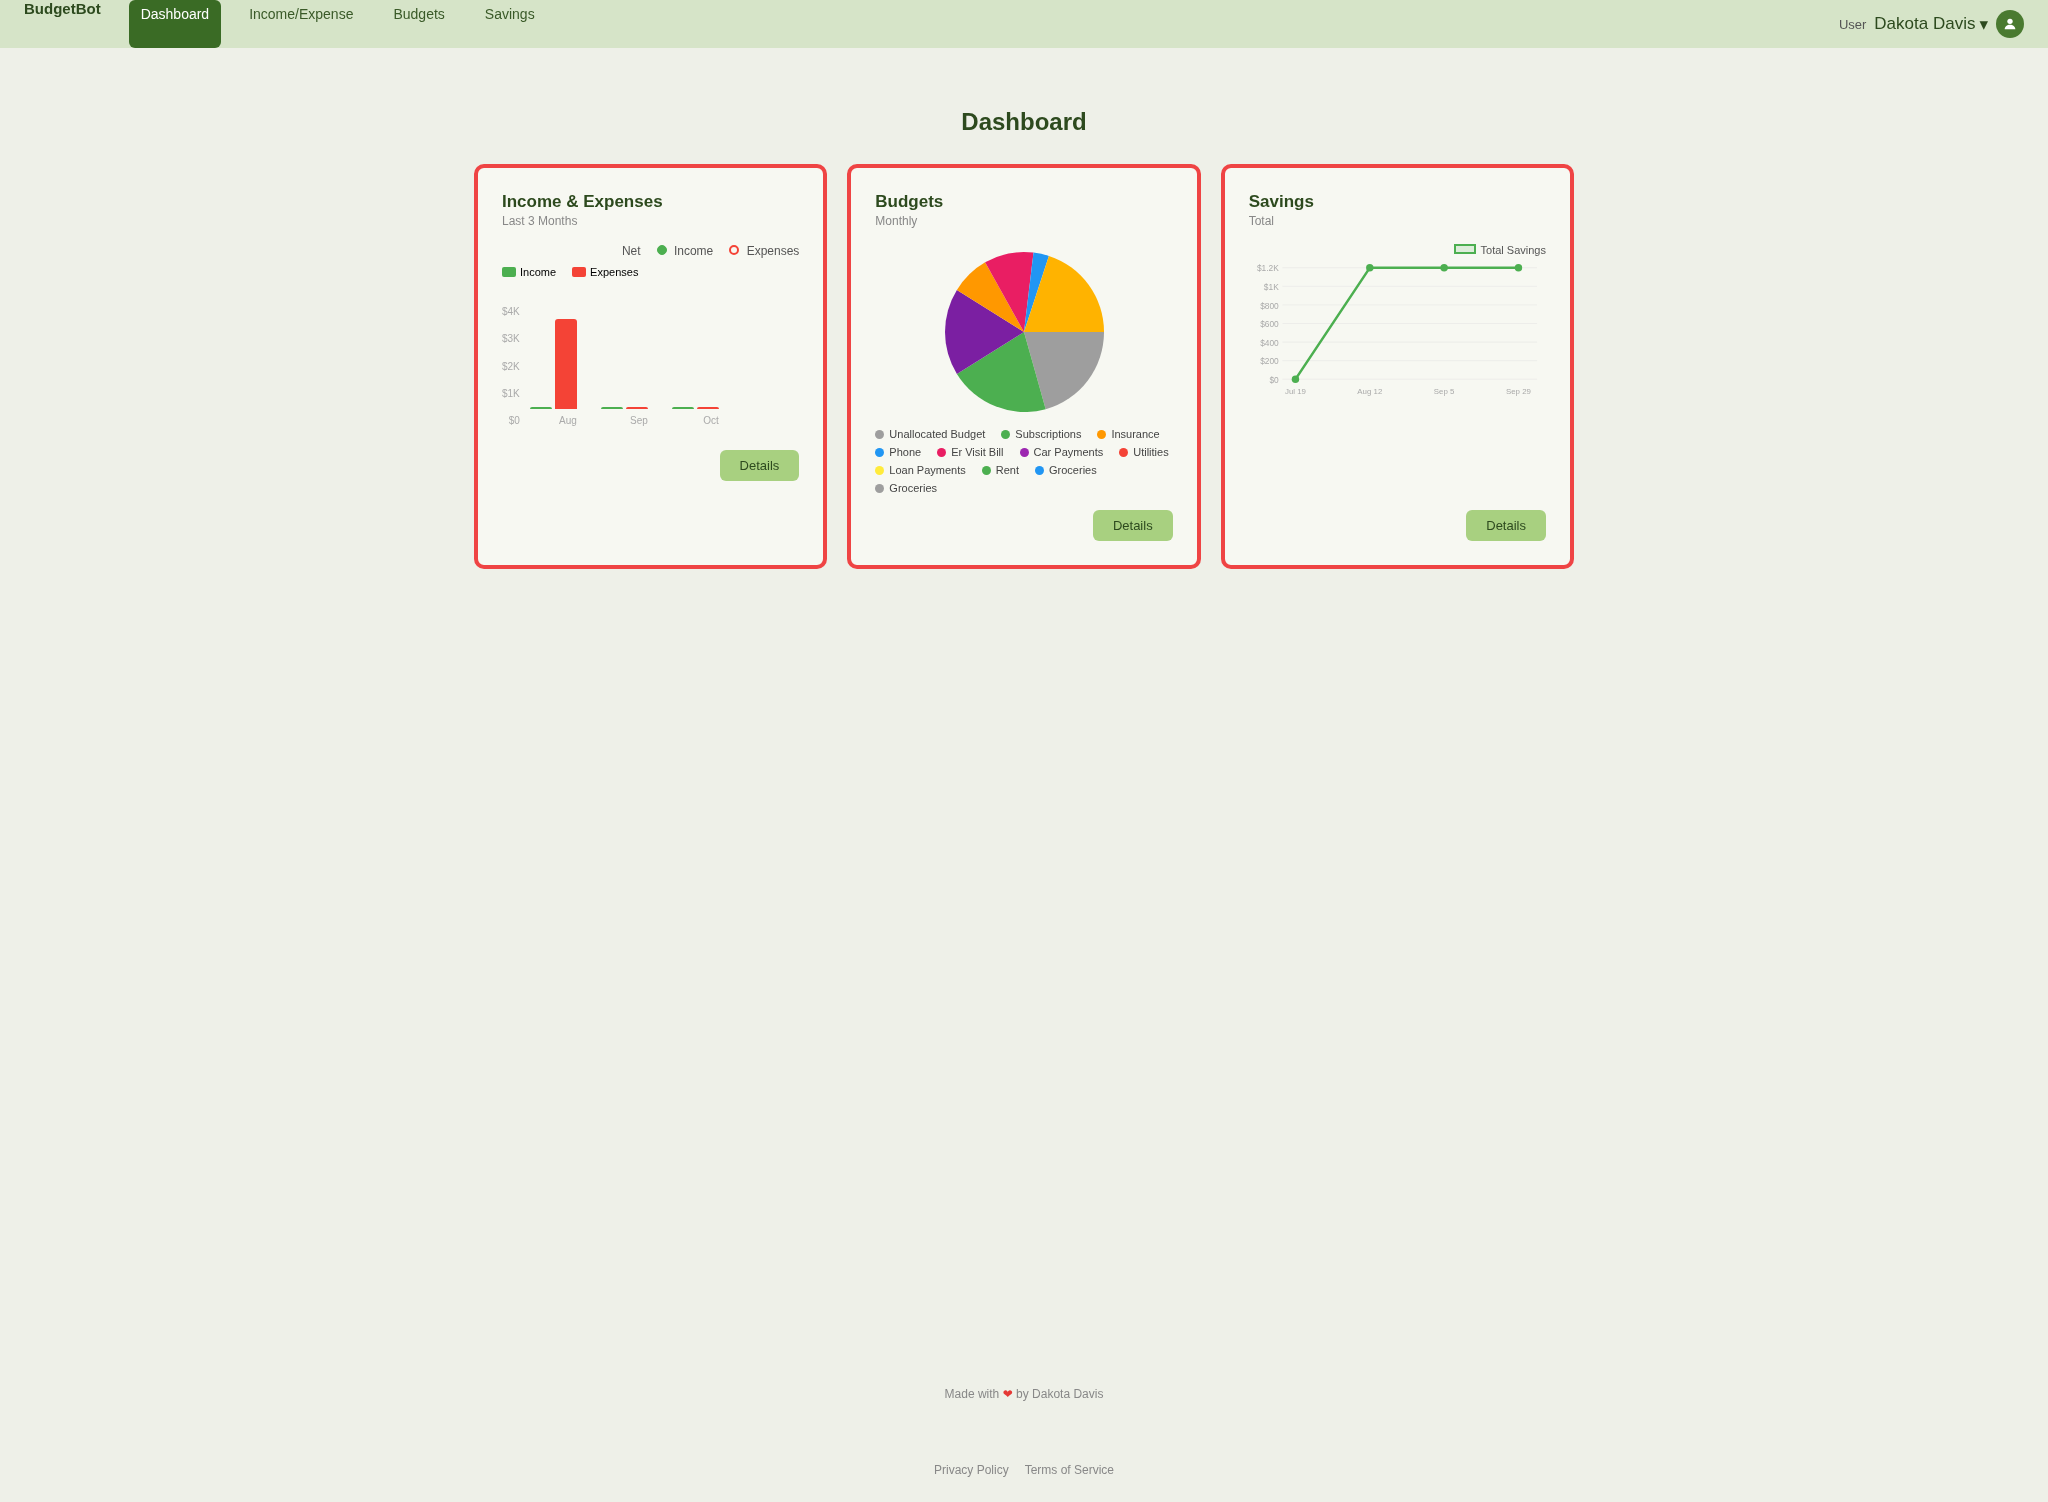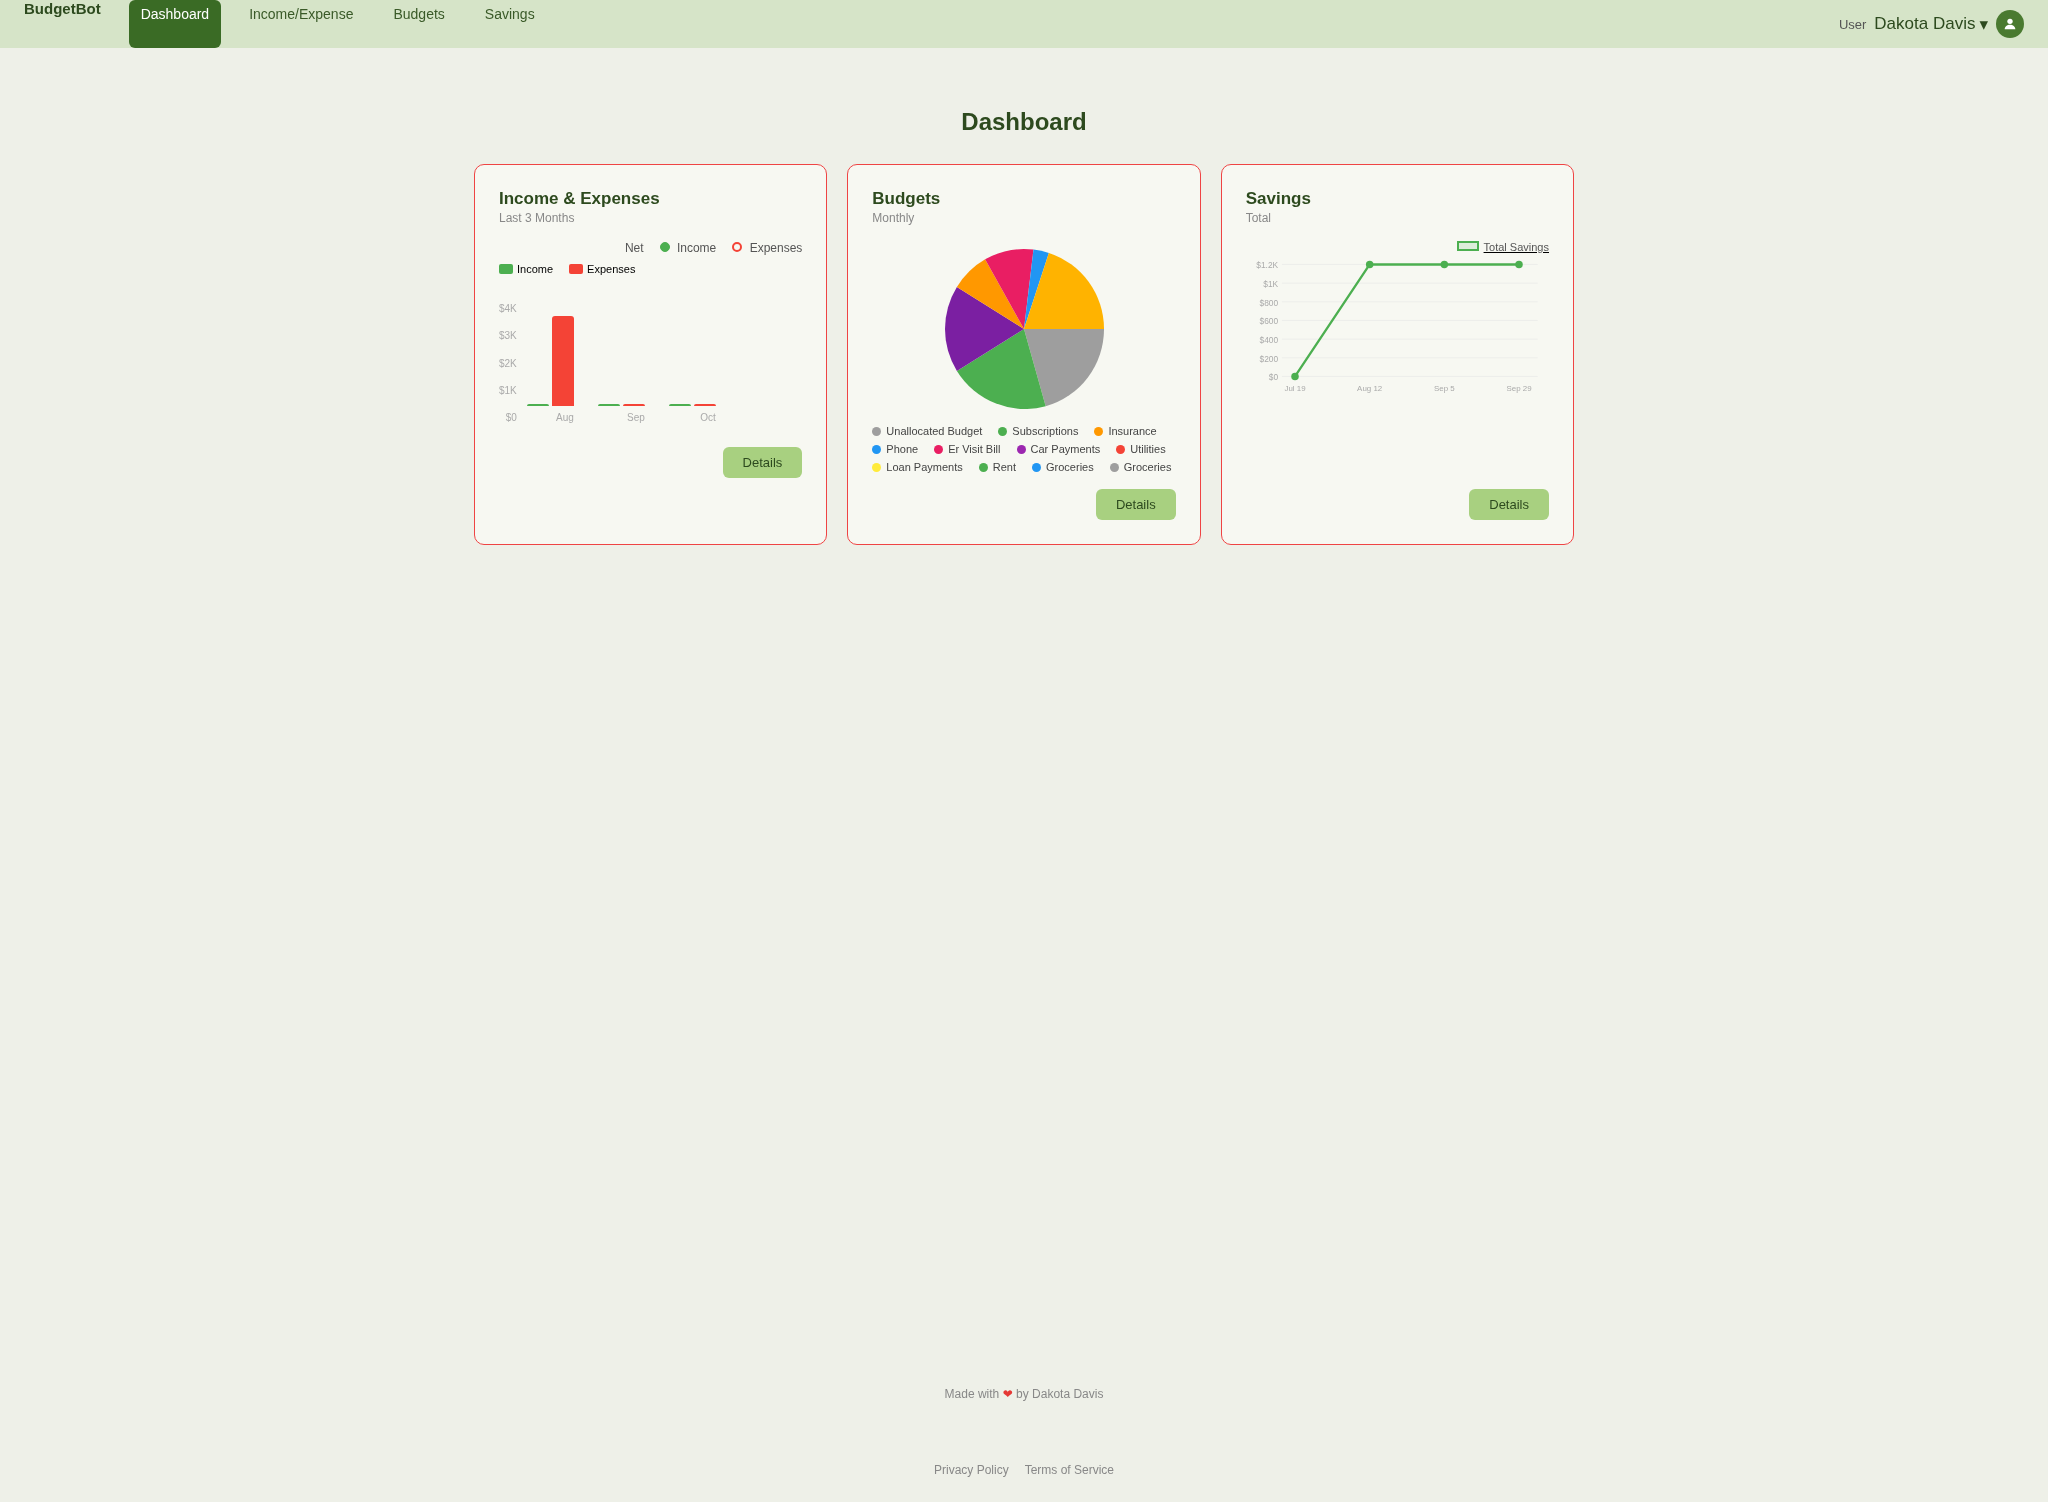--- a/index.html
+++ b/index.html
@@ -81,21 +81,21 @@
     .dashboard-grid {
       display: grid;
       grid-template-columns: repeat(3, 1fr);
       gap: 20px;
       width: 100%;
       max-width: 1100px;
     }
 
     .card {
       background: #f7f8f2;
-      border: 1px solid #ef4444;
+      border: 4px solid #ef4444;
       border-radius: 10px;
       padding: 24px;
       display: flex;
       flex-direction: column;
     }
 
     .card-title {
       font-size: 17px;
       font-weight: 700;
       color: #2d4a1e;
@@ -224,21 +224,20 @@
     .pie-dot {
       width: 9px; height: 9px;
       border-radius: 50%;
       flex-shrink: 0;
     }
 
     
     .savings-chart {
       flex: 1;
       position: relative;
-      text-decoration: underline;
     }
     .savings-legend {
       display: flex;
       justify-content: flex-end;
       margin-bottom: 4px;
       font-size: 11px;
       color: #555;
     }
     .savings-legend-box {
       display: inline-block;

